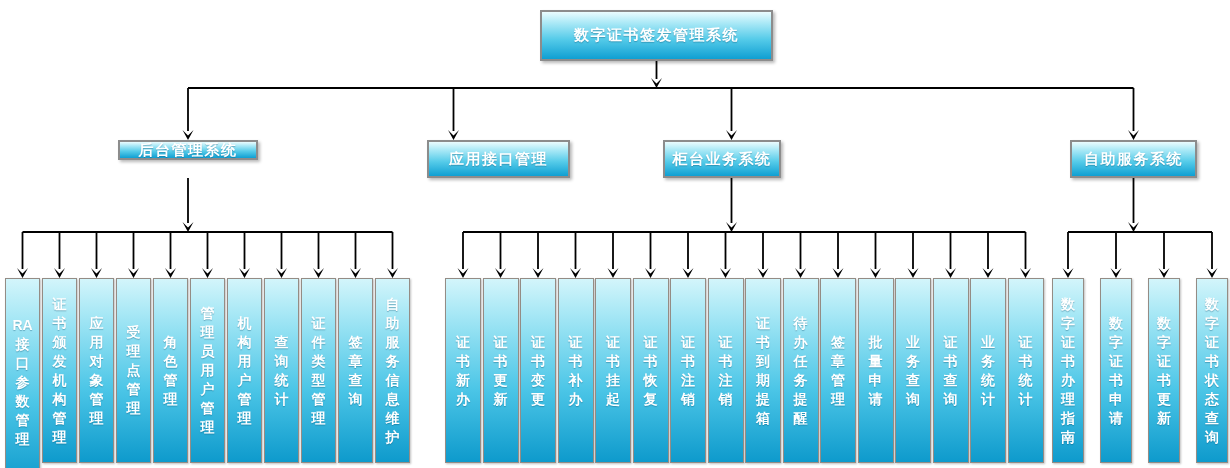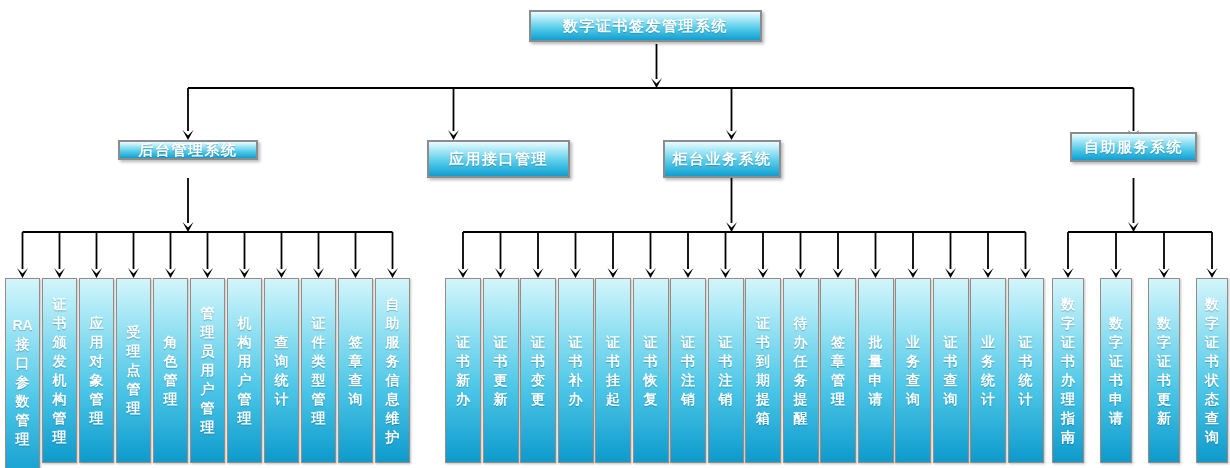--- a/index.html
+++ b/index.html
@@ -109,26 +109,26 @@
       <line x1="1068" y1="232" x2="1068" y2="269" stroke="#000000" stroke-width="1.8"></line>
       <path d="M1062.5,268 L1068,278 L1073.5,268 L1068,273.5 Z" fill="#000000"></path>
       <line x1="1116" y1="232" x2="1116" y2="269" stroke="#000000" stroke-width="1.8"></line>
       <path d="M1110.5,268 L1116,278 L1121.5,268 L1116,273.5 Z" fill="#000000"></path>
       <line x1="1164" y1="232" x2="1164" y2="269" stroke="#000000" stroke-width="1.8"></line>
       <path d="M1158.5,268 L1164,278 L1169.5,268 L1164,273.5 Z" fill="#000000"></path>
       <line x1="1212" y1="232" x2="1212" y2="269" stroke="#000000" stroke-width="1.8"></line>
       <path d="M1206.5,268 L1212,278 L1217.5,268 L1212,273.5 Z" fill="#000000"></path>
     </svg>
 
-  <div class="node hdr" style="left: 529px; top: 10px; width: 233px; height: 32px;">数字证书签发管理系统</div>
+  <div class="node hdr" style="left: 540px; top: 10px; width: 233px; height: 51px;">数字证书签发管理系统</div>
 
   <div class="node hdr branch" style="left: 118px; top: 140px; width: 140px; height: 20px;">后台管理系统</div>
   <div class="node hdr branch" style="left: 387px; top: 140px; width: 143px; height: 38px; margin-left: 40px;">应用接口管理</div>
   <div class="node hdr branch" style="left: 663px; top: 140px; width: 118px; height: 38px;">柜台业务系统</div>
-  <div class="node hdr branch" style="left: 1070px; top: 132px; width: 127px; height: 30px;">自助服务系统</div>
+  <div class="node hdr branch" style="left: 1070px; top: 140px; width: 127px; height: 38px;">自助服务系统</div>
 
   <div id="leaves">
       <div class="leaf" style="left: 5px; top: 278px; width: 35px; height: 208px;">RA
 接
 口
 参
 数
 管
 理</div>
       <div class="leaf" style="left: 42px; top: 278px; width: 35px; height: 185px;">证

